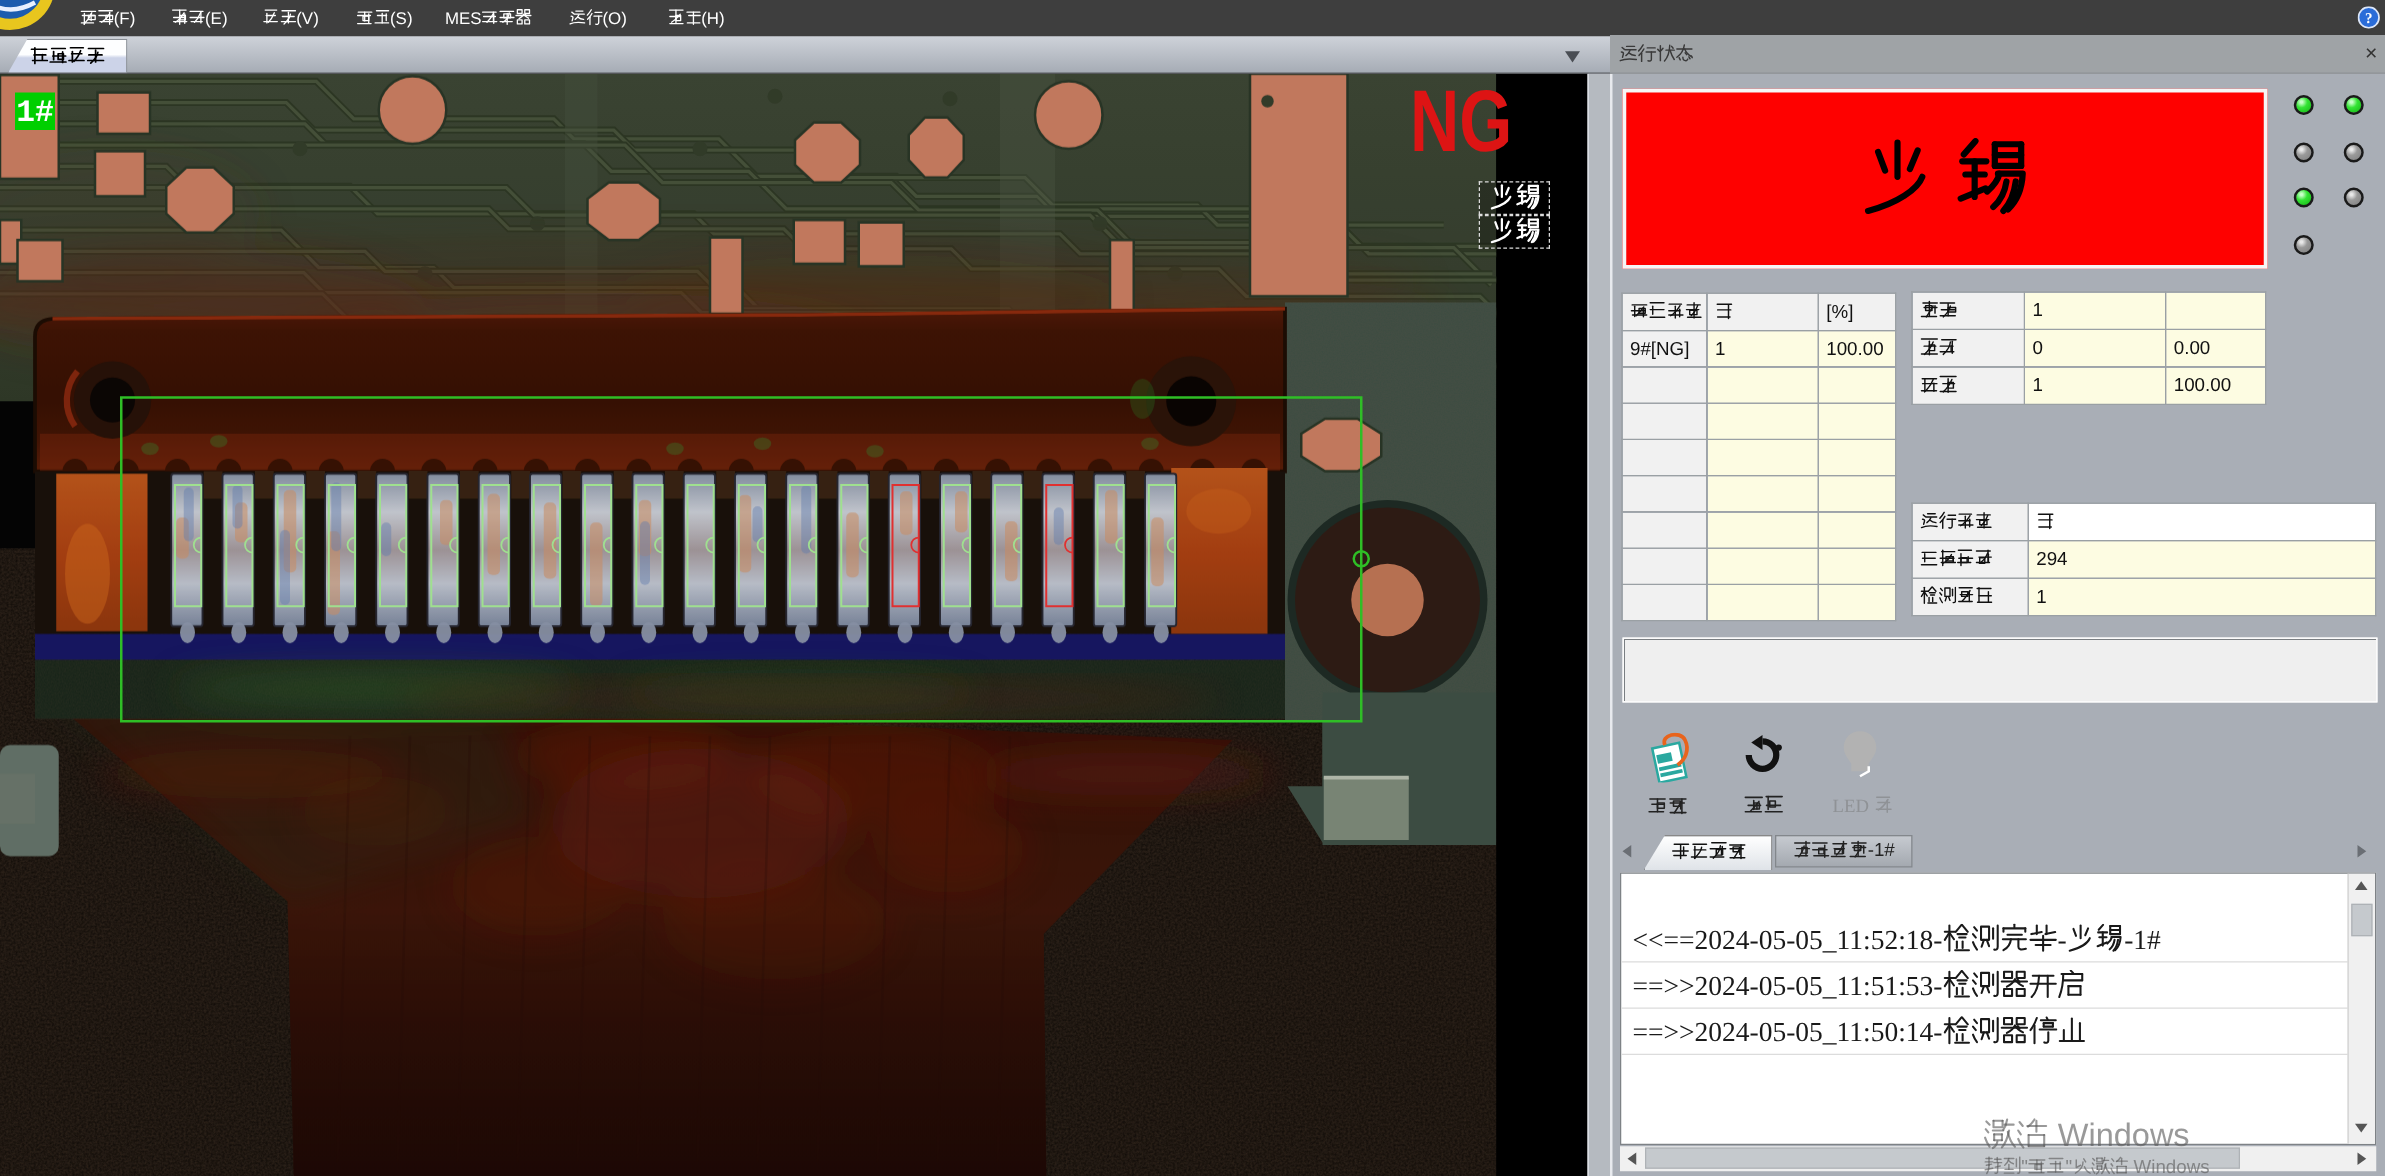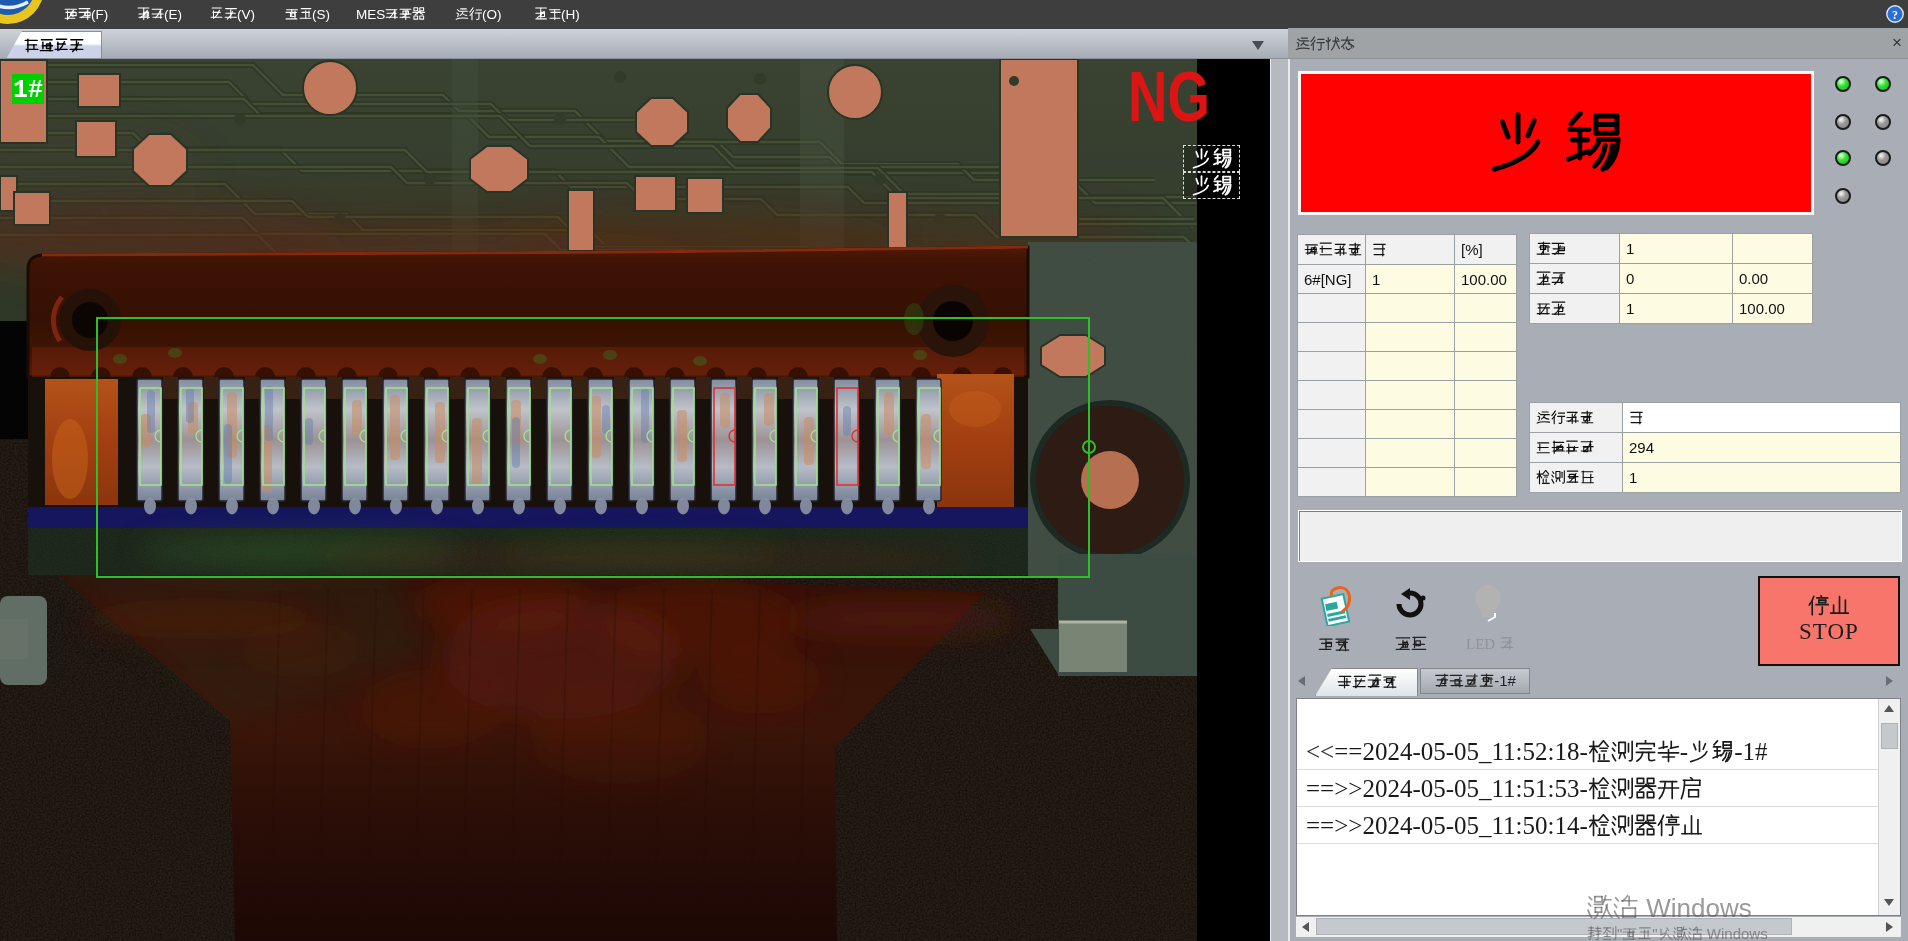--- a/index.html
+++ b/index.html
@@ -22,21 +22,21 @@
 td{border:1px solid #9aa0a4;font-size:15px;color:#111;padding:0 0 0 6px;overflow:hidden;white-space:nowrap}
 .lab{background:#f1f1f1}
 .val{background:#fdfce2}
 .whi{background:#fff}
 .msgbox{position:absolute;left:8px;top:451px;width:604px;height:52px;background:#efefef;border:1px solid #fff;box-shadow:inset 1px 1px 0 #7a7e82}
 .stopbtn{position:absolute;left:468px;top:517px;width:142px;height:90px;background:#f8756b;border:2px solid #111;text-align:center;color:#1d1d1d;font-family:"Liberation Serif",serif}
 .tabs2{position:absolute;left:0;top:607px;width:620px;height:30px}
 .t2a{position:absolute;left:25px;top:2px;width:103px;height:28px;background:linear-gradient(#ffffff,#dfe3e8);clip-path:polygon(17px 0,100% 0,100% 100%,0 100%);border:1px solid #888;border-bottom:0;font-size:15px;color:#111;text-align:center;line-height:26px}
 .t2b{position:absolute;left:130px;top:2px;width:110px;height:26px;background:linear-gradient(#c6cad0,#a4a9b0);border:1px solid #83878c;font-size:15px;color:#222;text-align:center;line-height:24px}
 .logbox{position:absolute;left:6px;top:639px;width:605px;height:218px;background:#fff;border:1px solid #7e8286}
-.logrow{border-bottom:1px solid #dcdcdc;height:37px;line-height:37px;font-family:"Liberation Serif",serif;font-size:25px;color:#1a1a1a;white-space:nowrap;padding-left:9px}
+.logrow{border-bottom:1px solid #dcdcdc;height:37px;line-height:37px;font-family:"Liberation Serif",serif;font-size:22px;color:#1a1a1a;white-space:nowrap;padding-left:9px}
 .vsb{position:absolute;left:588px;top:640px;width:22px;height:216px;background:#f0f0f0;border-left:1px solid #d0d0d0}
 .hsb{position:absolute;left:6px;top:858px;width:605px;height:20px;background:#f0f0f0}
 .thumb{background:#c5c9cd;border:1px solid #aeb2b6;position:absolute}
 .wm1{position:absolute;left:297px;top:834px;font-size:26px;color:rgba(90,90,90,.62);z-index:5}
 .wm2{position:absolute;left:297px;top:866px;font-size:15px;color:rgba(90,90,90,.62);z-index:5}
 .arr{position:absolute;width:0;height:0}
 </style></head><body>
 <div id="menubar">
     <svg class="abs" style="left:0;top:0" width="50" height="29">
       <circle cx="8" cy="-12" r="36" fill="#e8c61e"></circle>
@@ -482,21 +482,21 @@
                   <use href="#c4fe1" fill="none" stroke="currentColor" stroke-width="7.8" stroke-linecap="round" stroke-linejoin="round"></use>
                 </svg></i><i class="z" style="width:14.5px;height:14.5px;vertical-align:-0.12em"><svg viewBox="0 0 100 100">
                   <use href="#c606f" fill="none" stroke="currentColor" stroke-width="7.8" stroke-linecap="round" stroke-linejoin="round"></use>
                 </svg></i></td>
             <td class="lab" style="width:89px"><i class="z" style="width:15px;height:15px;vertical-align:-0.12em"><svg viewBox="0 0 100 100">
                   <use href="#c503c" fill="none" stroke="currentColor" stroke-width="7.8" stroke-linecap="round" stroke-linejoin="round"></use>
                 </svg></i></td>
             <td class="lab">[%]</td>
           </tr>
           <tr style="height:29px">
-            <td class="lab">6#[NG]</td>
+            <td class="lab">9#[NG]</td>
             <td class="val">1</td>
             <td class="val">100.00</td>
           </tr>
           <tr style="height:29px">
             <td class="lab"></td>
             <td class="val"></td>
             <td class="val"></td>
           </tr>
           <tr style="height:29px">
             <td class="lab"></td>
@@ -630,28 +630,20 @@
           </svg></i><i class="z" style="width:16px;height:16px;vertical-align:-0.12em"><svg viewBox="0 0 100 100">
             <use href="#c9664" fill="none" stroke="currentColor" stroke-width="7.8" stroke-linecap="round" stroke-linejoin="round"></use>
           </svg></i></div>
       <svg class="abs" style="left:183px;top:524px" width="30" height="42">
         <path d="M15 2 C7 2 2 8 2 15 C2 21 6 24 8 28 L8 34 L22 34 L22 28 C24 24 28 21 28 15 C28 8 23 2 15 2 Z" fill="#b2b2b2"></path>
         <path d="M22 30 L22 34 L15 38" fill="none" stroke="#fff" stroke-width="2"></path>
       </svg>
       <div class="abs" style="left:176px;top:577px;font-size:15px;color:#8f9296;font-family:Liberation Serif,serif">LED <i class="z" style="width:15px;height:15px;vertical-align:-0.12em"><svg viewBox="0 0 100 100">
             <use href="#c706f" fill="none" stroke="currentColor" stroke-width="7.8" stroke-linecap="round" stroke-linejoin="round"></use>
           </svg></i></div>
-      <div class="stopbtn">
-        <div style="margin-top:16px;font-size:21px"><i class="z" style="width:21px;height:21px;vertical-align:-0.12em"><svg viewBox="0 0 100 100">
-              <use href="#c505c" fill="none" stroke="currentColor" stroke-width="8" stroke-linecap="round" stroke-linejoin="round"></use>
-            </svg></i><i class="z" style="width:21px;height:21px;vertical-align:-0.12em"><svg viewBox="0 0 100 100">
-              <use href="#c6b62" fill="none" stroke="currentColor" stroke-width="8" stroke-linecap="round" stroke-linejoin="round"></use>
-            </svg></i></div>
-        <div style="font-size:23px;letter-spacing:1px">STOP</div>
-      </div>
       <div class="tabs2">
         <div class="arr" style="left:8px;top:10px;border-top:5.5px solid transparent;border-bottom:5.5px solid transparent;border-right:7.7px solid #6a6e74"></div>
         <div class="arr" style="left:596px;top:10px;border-top:5.5px solid transparent;border-bottom:5.5px solid transparent;border-left:7.7px solid #6a6e74"></div>
         <div class="t2a"><i class="z" style="width:15px;height:15px;vertical-align:-0.12em"><svg viewBox="0 0 100 100">
               <use href="#c64cd" fill="none" stroke="currentColor" stroke-width="7.8" stroke-linecap="round" stroke-linejoin="round"></use>
             </svg></i><i class="z" style="width:15px;height:15px;vertical-align:-0.12em"><svg viewBox="0 0 100 100">
               <use href="#c4f5c" fill="none" stroke="currentColor" stroke-width="7.8" stroke-linecap="round" stroke-linejoin="round"></use>
             </svg></i><i class="z" style="width:15px;height:15px;vertical-align:-0.12em"><svg viewBox="0 0 100 100">
               <use href="#c8bb0" fill="none" stroke="currentColor" stroke-width="7.8" stroke-linecap="round" stroke-linejoin="round"></use>
             </svg></i><i class="z" style="width:15px;height:15px;vertical-align:-0.12em"><svg viewBox="0 0 100 100">

